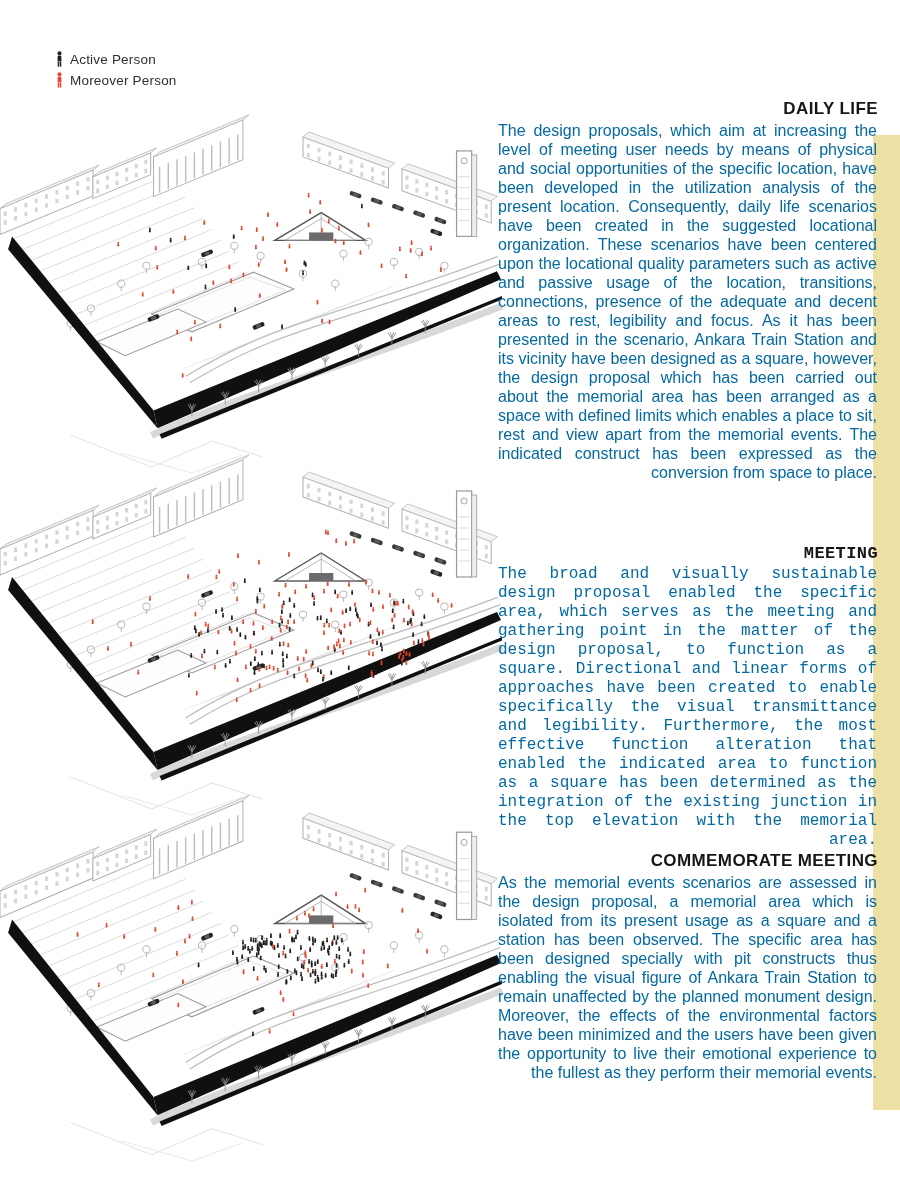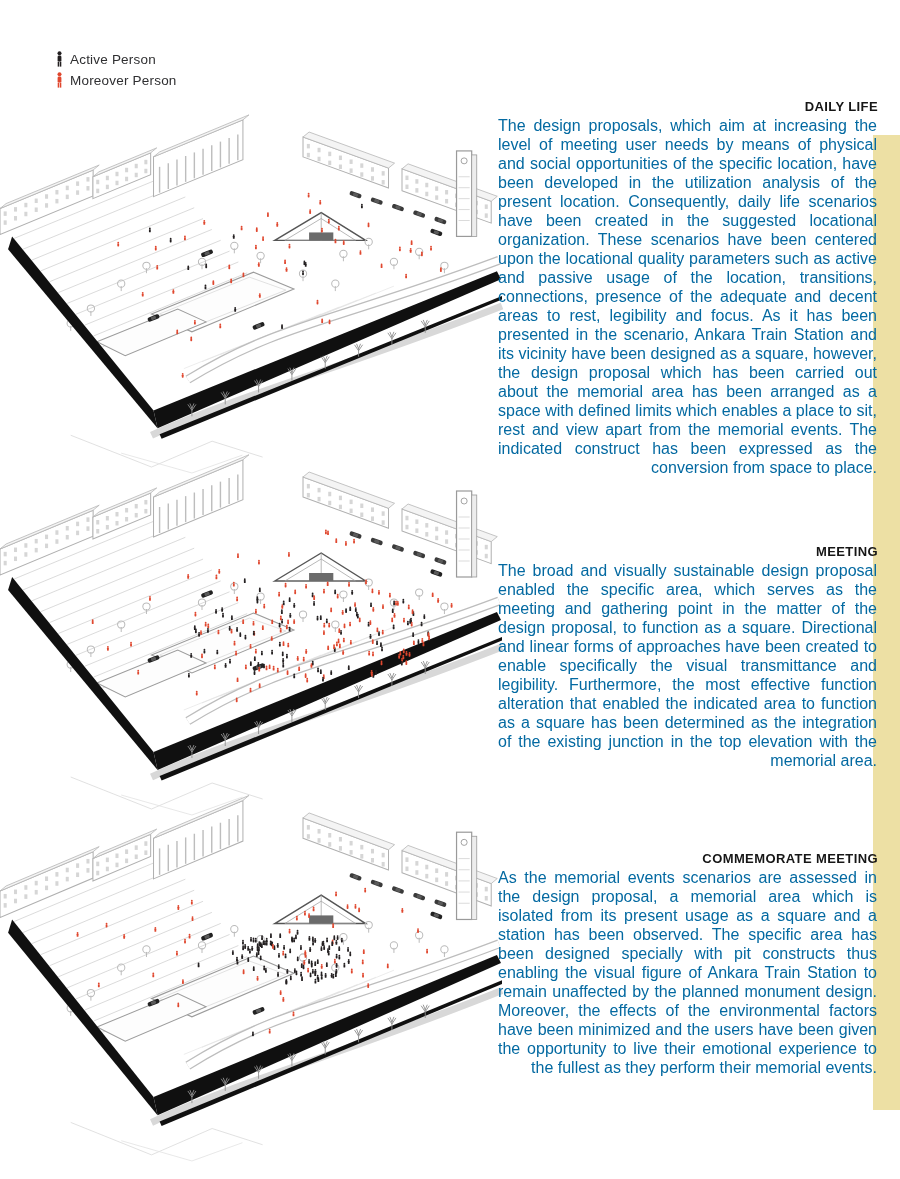--- a/index.html
+++ b/index.html
@@ -28,24 +28,24 @@
     background:var(--tan,#ede0a4);
   }
   
   .legend{position:absolute;left:55px;top:46px;}
   .legend-row{display:flex;align-items:flex-end;gap:6px;height:21px;}
   .legend-row svg{display:block;}
   .legend-label{font-size:13.5px;color:#2f2f31;letter-spacing:0.2px;}
   
   .section{position:absolute;left:497px;width:381px;}
   #sec-0{top:99px;}
-  #sec-1{top:544px;}
+  #sec-1{top:544px;font-family:Liberation Mono, monospace;}
   #sec-2{top:851px;}
   .section h2{
-    margin:0 0 2px 0;font-size:13px;font-weight:700;letter-spacing:0.4px;
+    margin:0 0 2px 0;font-size:17px;font-weight:700;letter-spacing:0.4px;
     text-align:right;color:#161616;
   }
   .section p{
     margin:1px;font-size:16px;line-height:19px;color:#0369a1;
     text-align:justify;text-align-last:right;
   }
   
   .scene{position:absolute;left:0;width:502px;}
   #scene-0{top:137px;height:338px;}
   #scene-1{top:477px;height:340px;}

